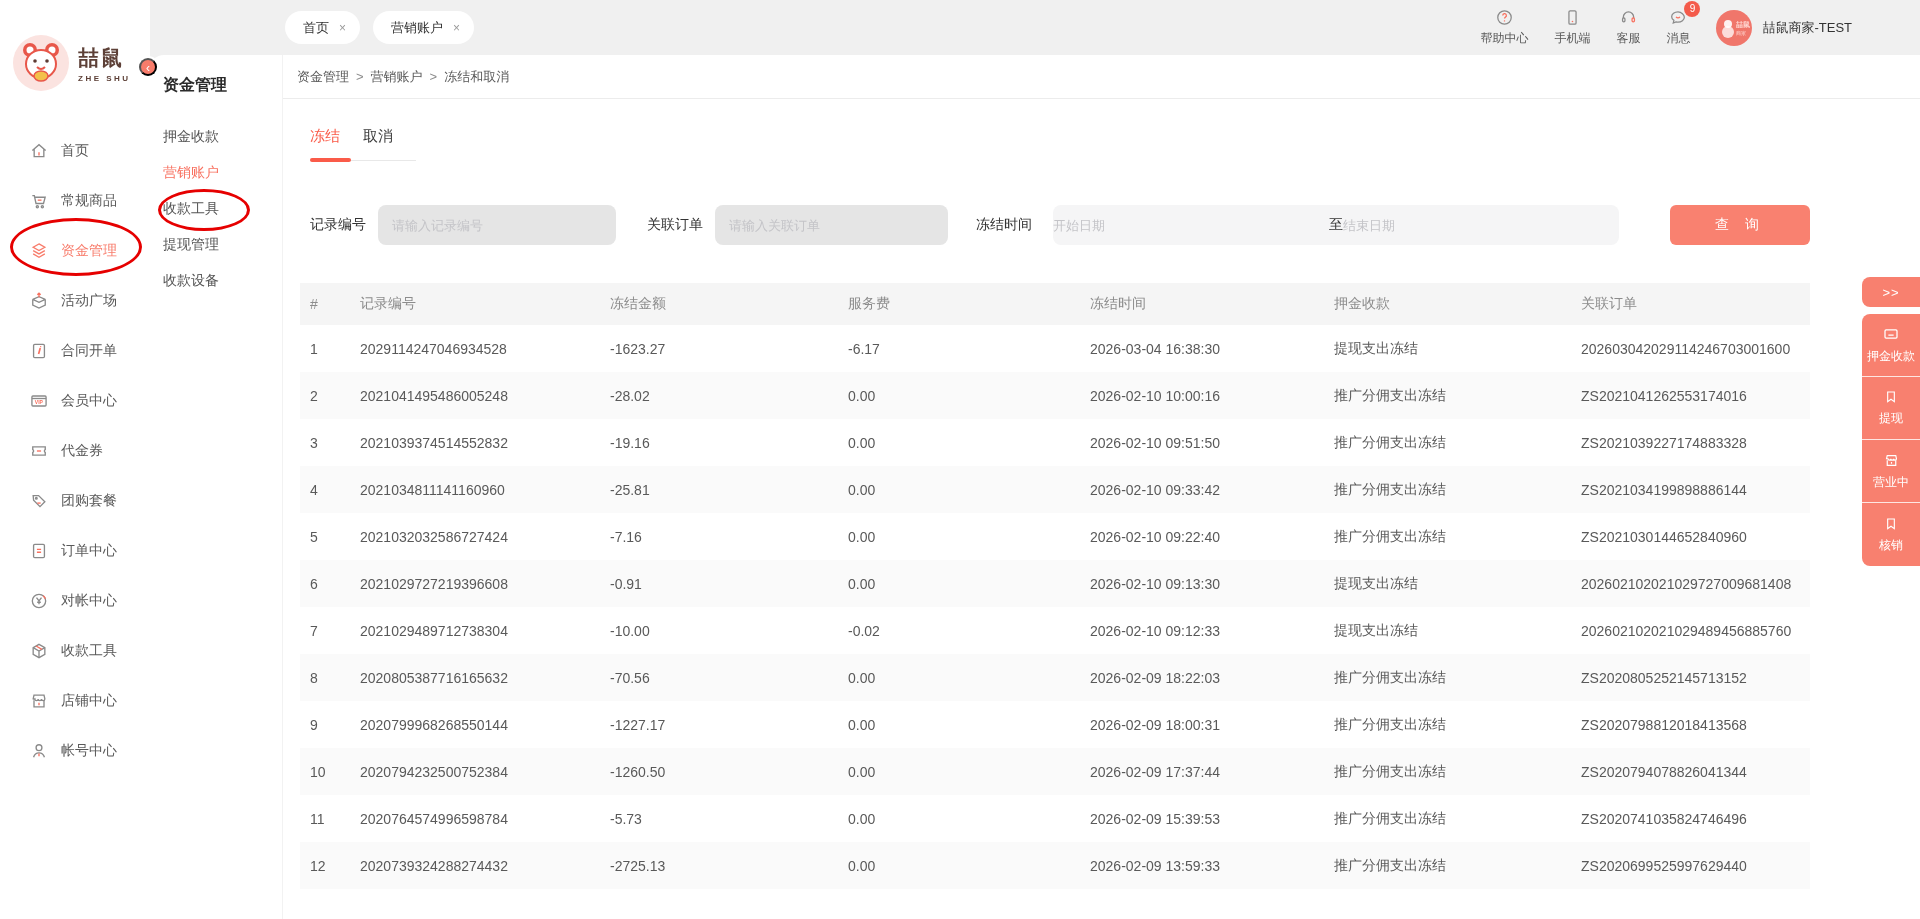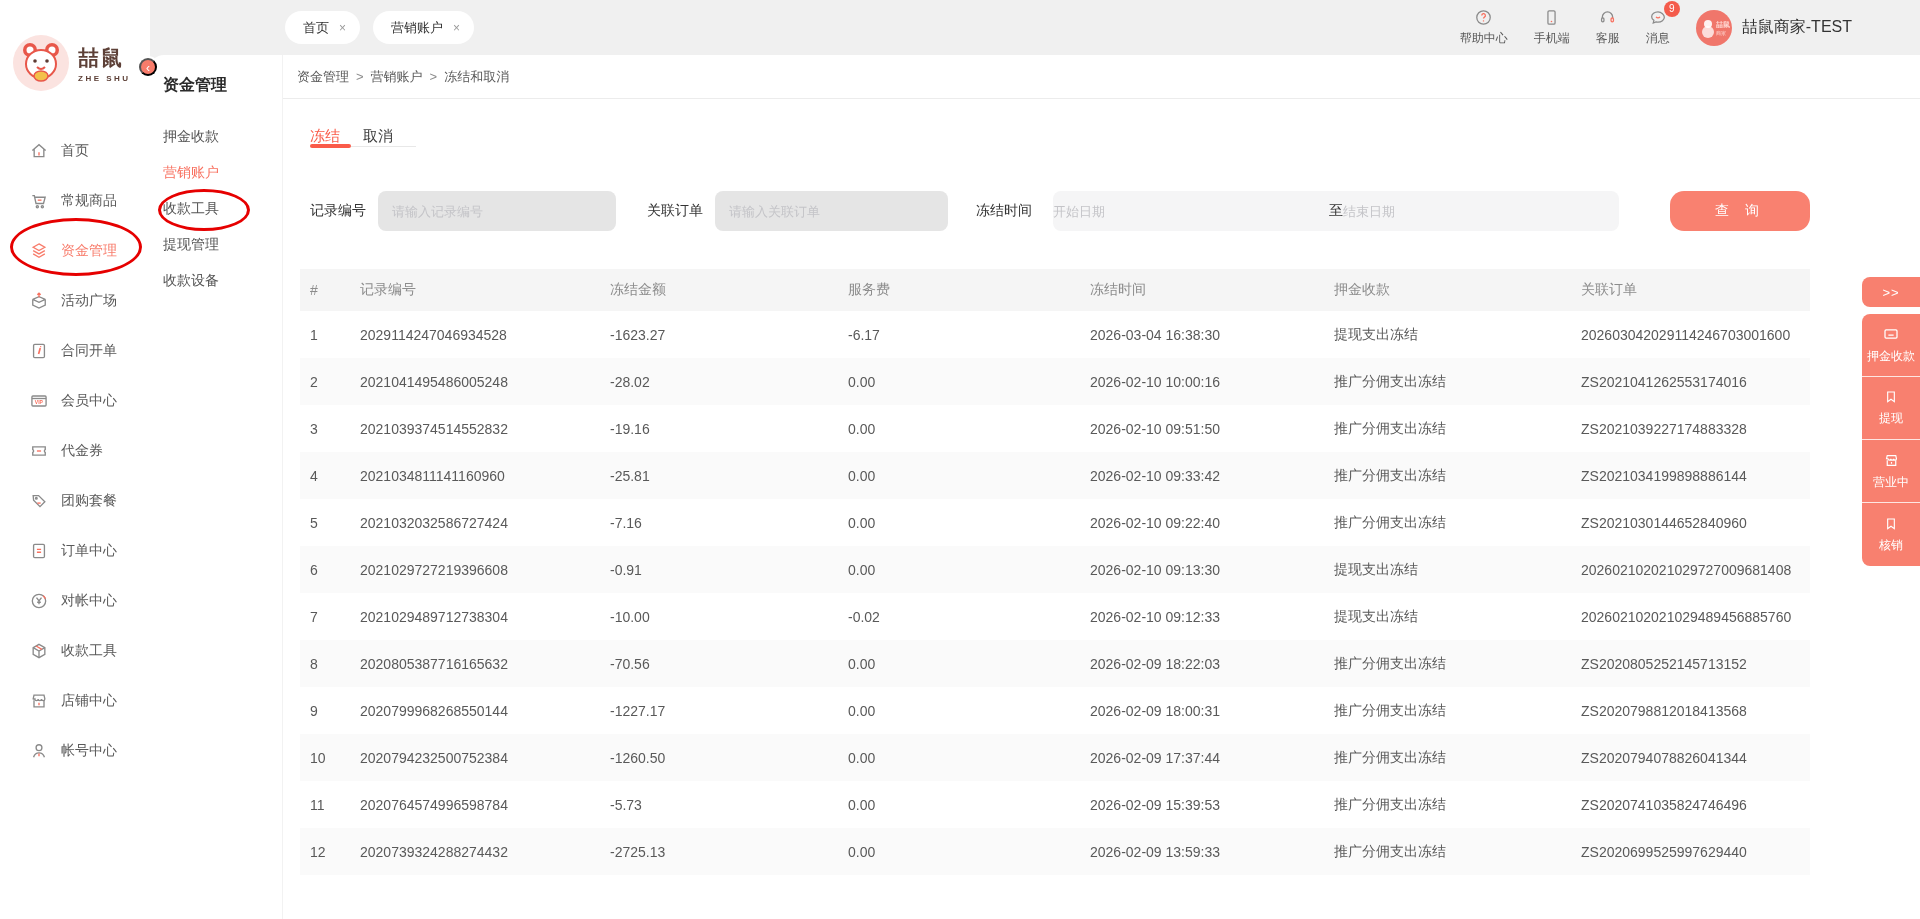--- a/index.html
+++ b/index.html
@@ -29,62 +29,62 @@
     display:flex; align-items:center; padding-left:135px; }
   .tab-pill { background:#fff; border-radius:17px; height:33px; display:flex; align-items:center;
     gap:10px; padding:0 14px 0 18px; margin-right:13px; font-size:13px; color:#333; cursor:pointer; }
   .tab-pill .x { color:#9a9a9a; font-size:12px; cursor:pointer; }
   .top-actions { margin-left:auto; display:flex; align-items:center; gap:26px; padding-right:68px; }
   .action { display:flex; flex-direction:column; align-items:center; gap:3px; font-size:12px;
     color:#595959; cursor:pointer; position:relative; }
   .badge { position:absolute; top:-7px; right:-10px; min-width:16px; height:16px; border-radius:8px;
     background:#f45b4b; color:#fff; font-size:10px; line-height:16px; text-align:center; padding:0 3px; }
   .user-chip { display:flex; align-items:center; gap:10px; cursor:pointer; }
-  .user-chip .uname { font-size:16px; color:#333;text-align:center; }
+  .user-chip .uname { font-size:13px; color:#333;text-align:center; }
 
   
   .main { position:absolute; left:150px; top:55px; right:0; bottom:0; background:#fff;
     border-top-left-radius:14px; display:flex; }
 
   .submenu { width:133px; flex:0 0 auto; border-right:1px solid #f2f2f2; padding-top:20px; }
   .submenu-title { font-size:16px; font-weight:bold; color:#2b2b2b; padding-left:13px; }
   .submenu-list { margin-top:22px; }
   .submenu-item { height:36px; line-height:36px; padding-left:13px; font-size:14px; color:#555; cursor:pointer; }
   .submenu-item.active { color:#f8705f; }
 
   .content { flex:1 1 auto; min-width:0; position:relative; }
   .breadcrumb { height:44px; display:flex; align-items:center; padding-left:14px;
     border-bottom:1px solid #ececec; font-size:13px; color:#595959; gap:7px; }
   .breadcrumb .sep { color:#8c8c8c; }
   .content-body { padding:0 110px 0 17px; }
 
   
   .ctabs { margin-top:28px; margin-left:10px; width:106px; border-bottom:1px solid #e8e8e8;
-    display:flex; gap:23px; padding-bottom:0; position:relative; }
+    display:flex; gap:23px; padding-bottom:14px; position:relative; }
   .ctab { font-size:15px; color:#3a3a3a; cursor:pointer; }
   .ctab.active { color:#fa5b49; }
   .ctab-bar { position:absolute; left:0; bottom:-2px; width:41px; height:4px; background:#fa5b49; border-radius:2px; }
 
   
   .filters { margin-top:44px; display:flex; align-items:center; }
   .f-label { font-size:14px; color:#333; margin-left:10px; margin-right:12px; white-space:nowrap; }
   .f-input { background:#e5e5e5; border:none; outline:none; border-radius:8px; height:40px;
     font-size:13px; color:#333; padding:0 14px;
     font-family:"Liberation Sans","DejaVu Sans",sans-serif; }
   .f-input::placeholder { color:#c4c4c8; }
   .in1 { width:238px; } .in2 { width:233px; margin-right:18px; }
   .lab2 { margin-left:31px; }
   .datebox { width:566px; height:40px; background:#f5f5f6; border-radius:8px; display:flex;
     align-items:center; margin-left:9px; }
   .datebox input { flex:1 1 0; background:transparent; border:none; outline:none; 
     font-size:13px; color:#333; font-family:"Liberation Sans","DejaVu Sans",sans-serif; }
   .datebox input::placeholder { color:#c4c4c8; }
   .datebox .to { font-size:14px; color:#333; }
   .search-btn { margin-left:auto; width:140px; height:40px; background:#f98170; color:#fff;
-    border:none; border-radius:14px; font-size:14px; letter-spacing:6px; cursor:pointer;
+    border:none; border-radius:6px; font-size:14px; letter-spacing:6px; cursor:pointer;
     font-family:"Liberation Sans","DejaVu Sans",sans-serif; }
 
   
   .table { margin-top:38px; width:1510px; }
   .tr, .thead { display:grid; grid-template-columns:50px 250px 238px 242px 244px 247px minmax(0,1fr); }
   .thead { background:#f5f5f5; height:42px; align-items:center; font-size:14px; color:#8c8c8c; }
   .th, .td { padding-left:10px; white-space:nowrap; overflow:hidden; }
   .tr { height:47px; align-items:center; font-size:14px; color:#595959; }
   .tbody .tr:nth-child(even) { background:#fafafa; }
 

